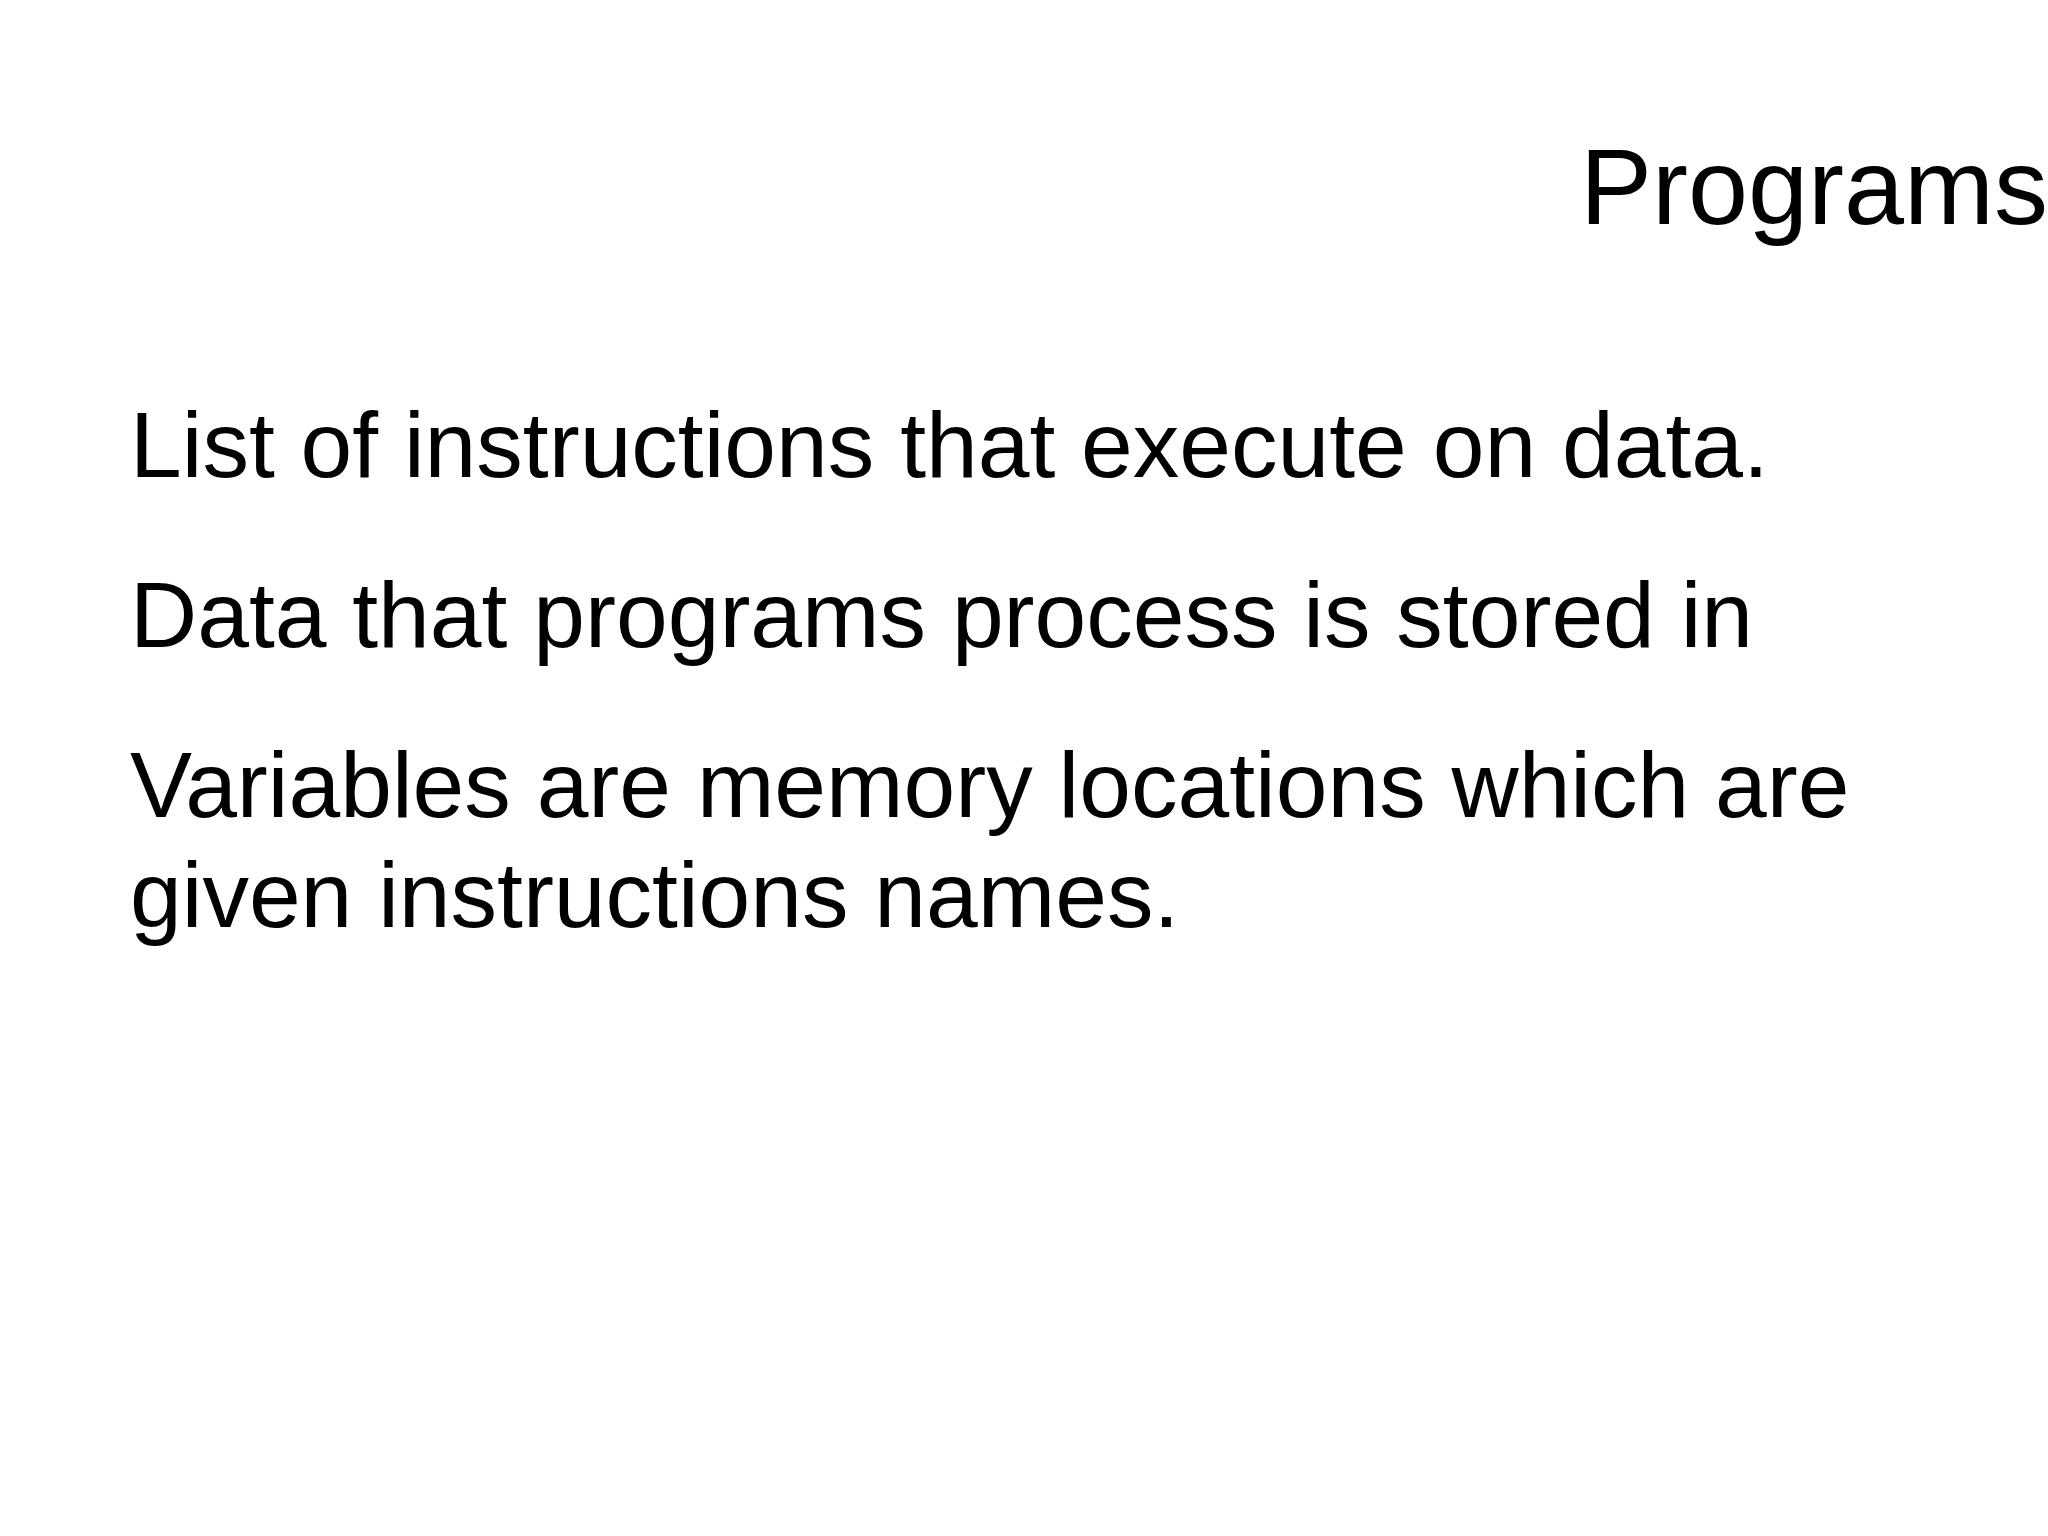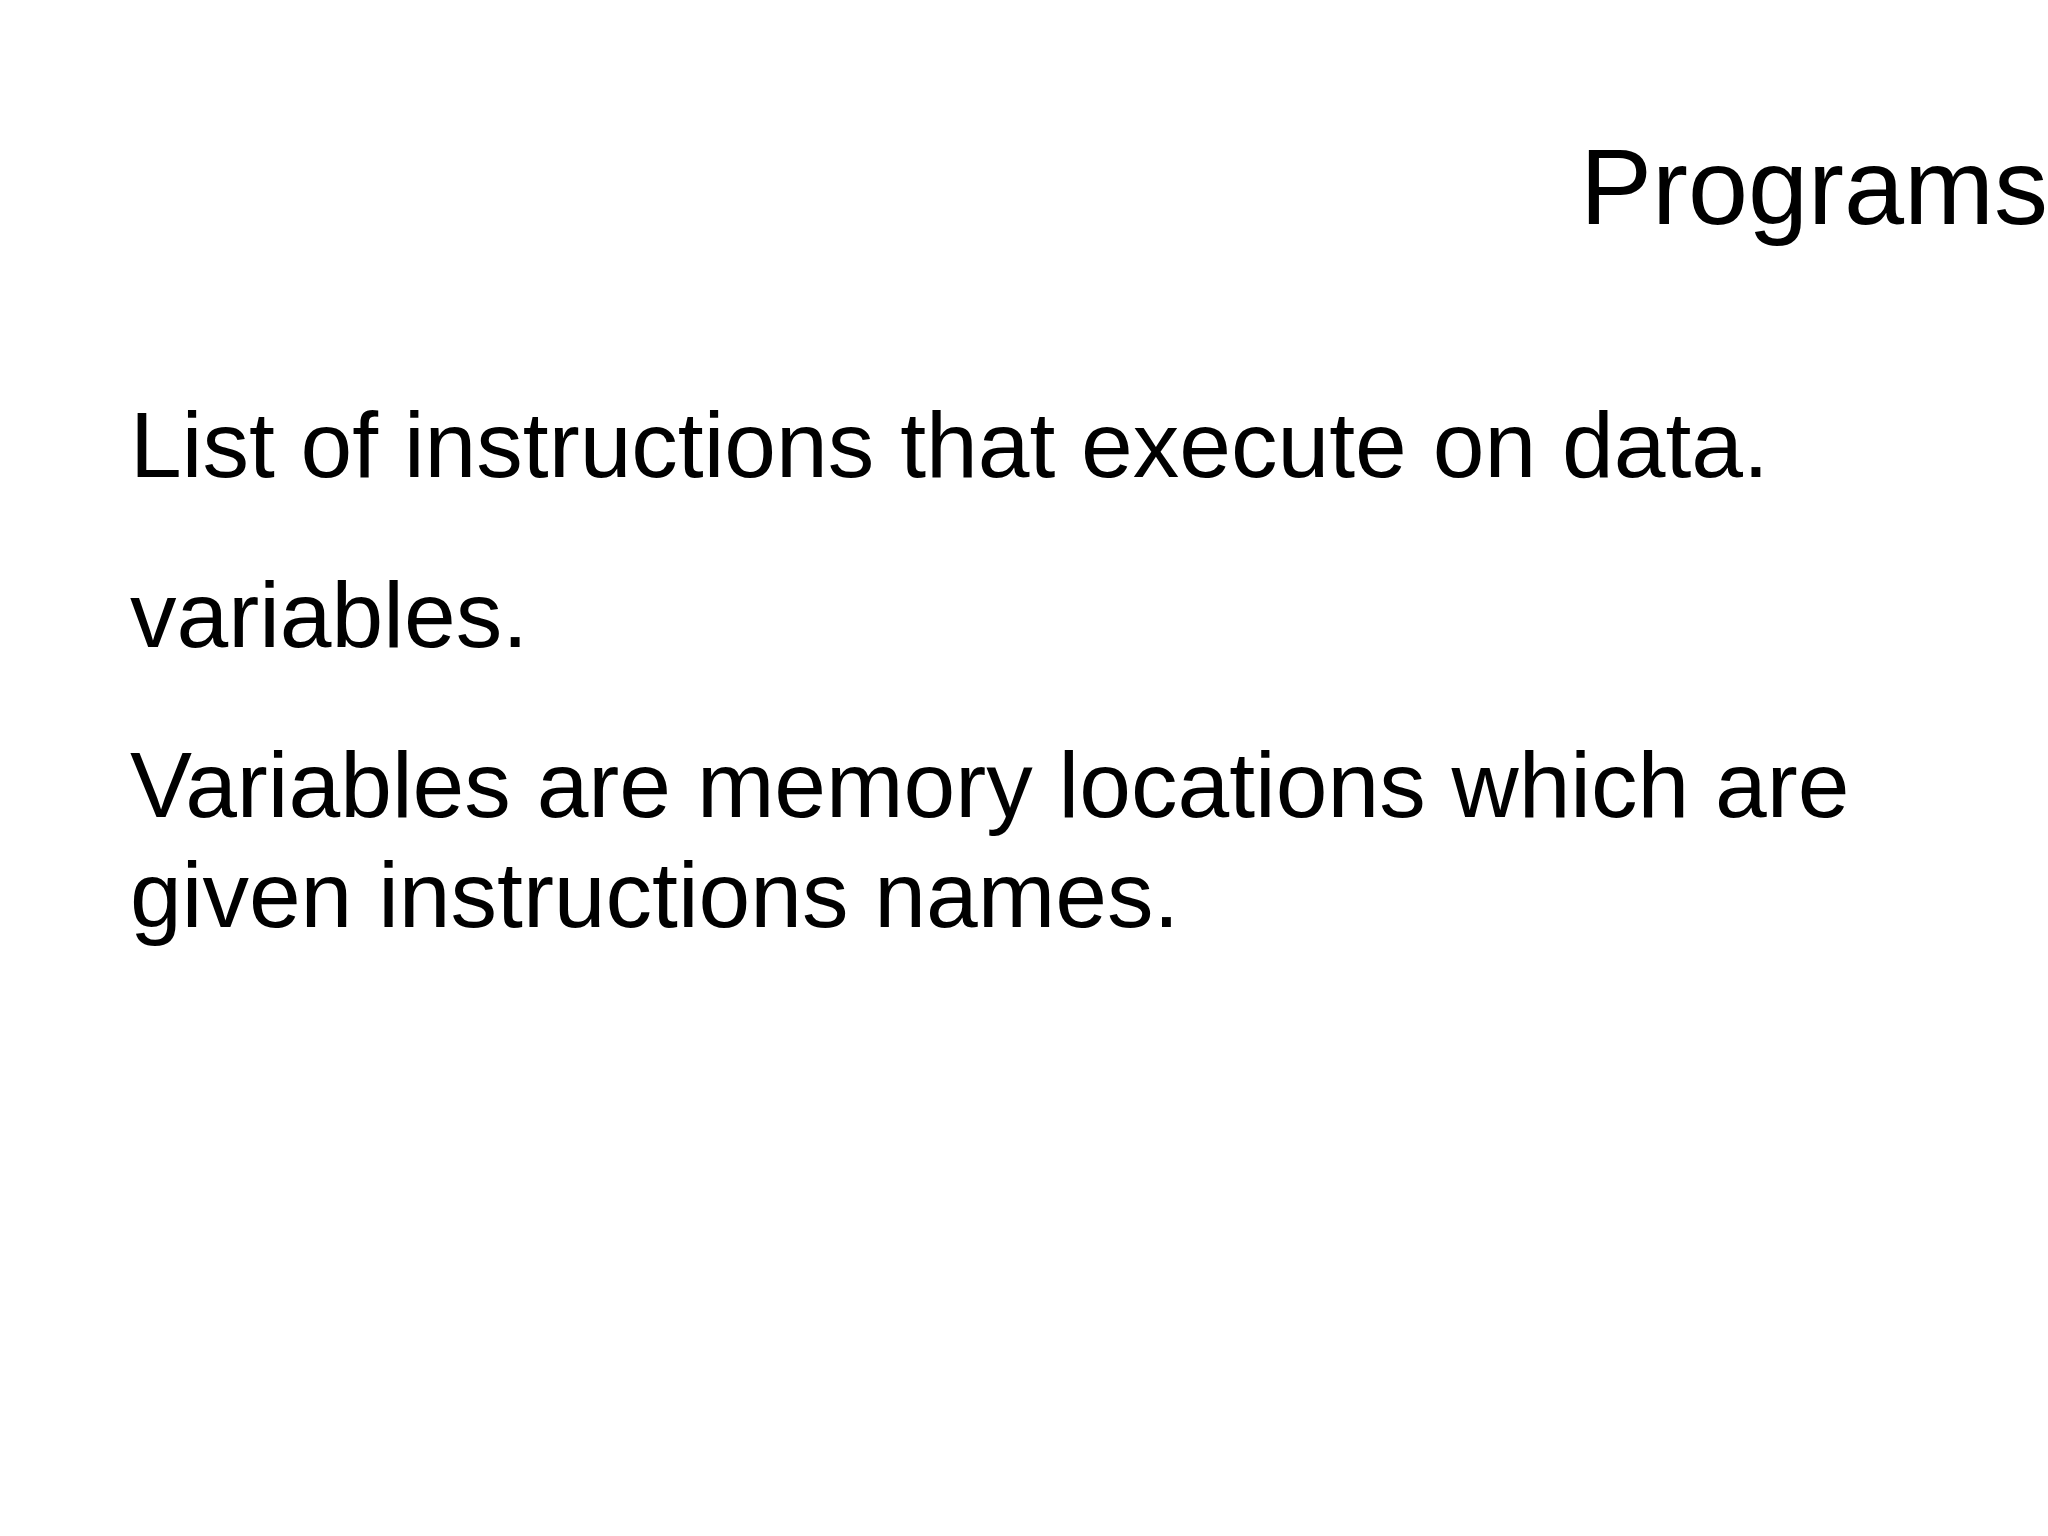--- a/index.html
+++ b/index.html
@@ -57,21 +57,21 @@
 
   <h1 class="slide-title">Programs</h1>
 
   <div class="slide-body">
 
     <div class="paragraph">
       <div class="line">List of instructions that execute on data.</div>
     </div>
 
     <div class="paragraph">
-      <div class="line">variables.</div>
+      <div class="line">Data that programs process is stored in</div>
     </div>
 
     <div class="paragraph">
       <div class="line">Variables are memory locations which are</div>
       <div class="line">given instructions names.</div>
     </div>
 
   </div>
 
 </div>

